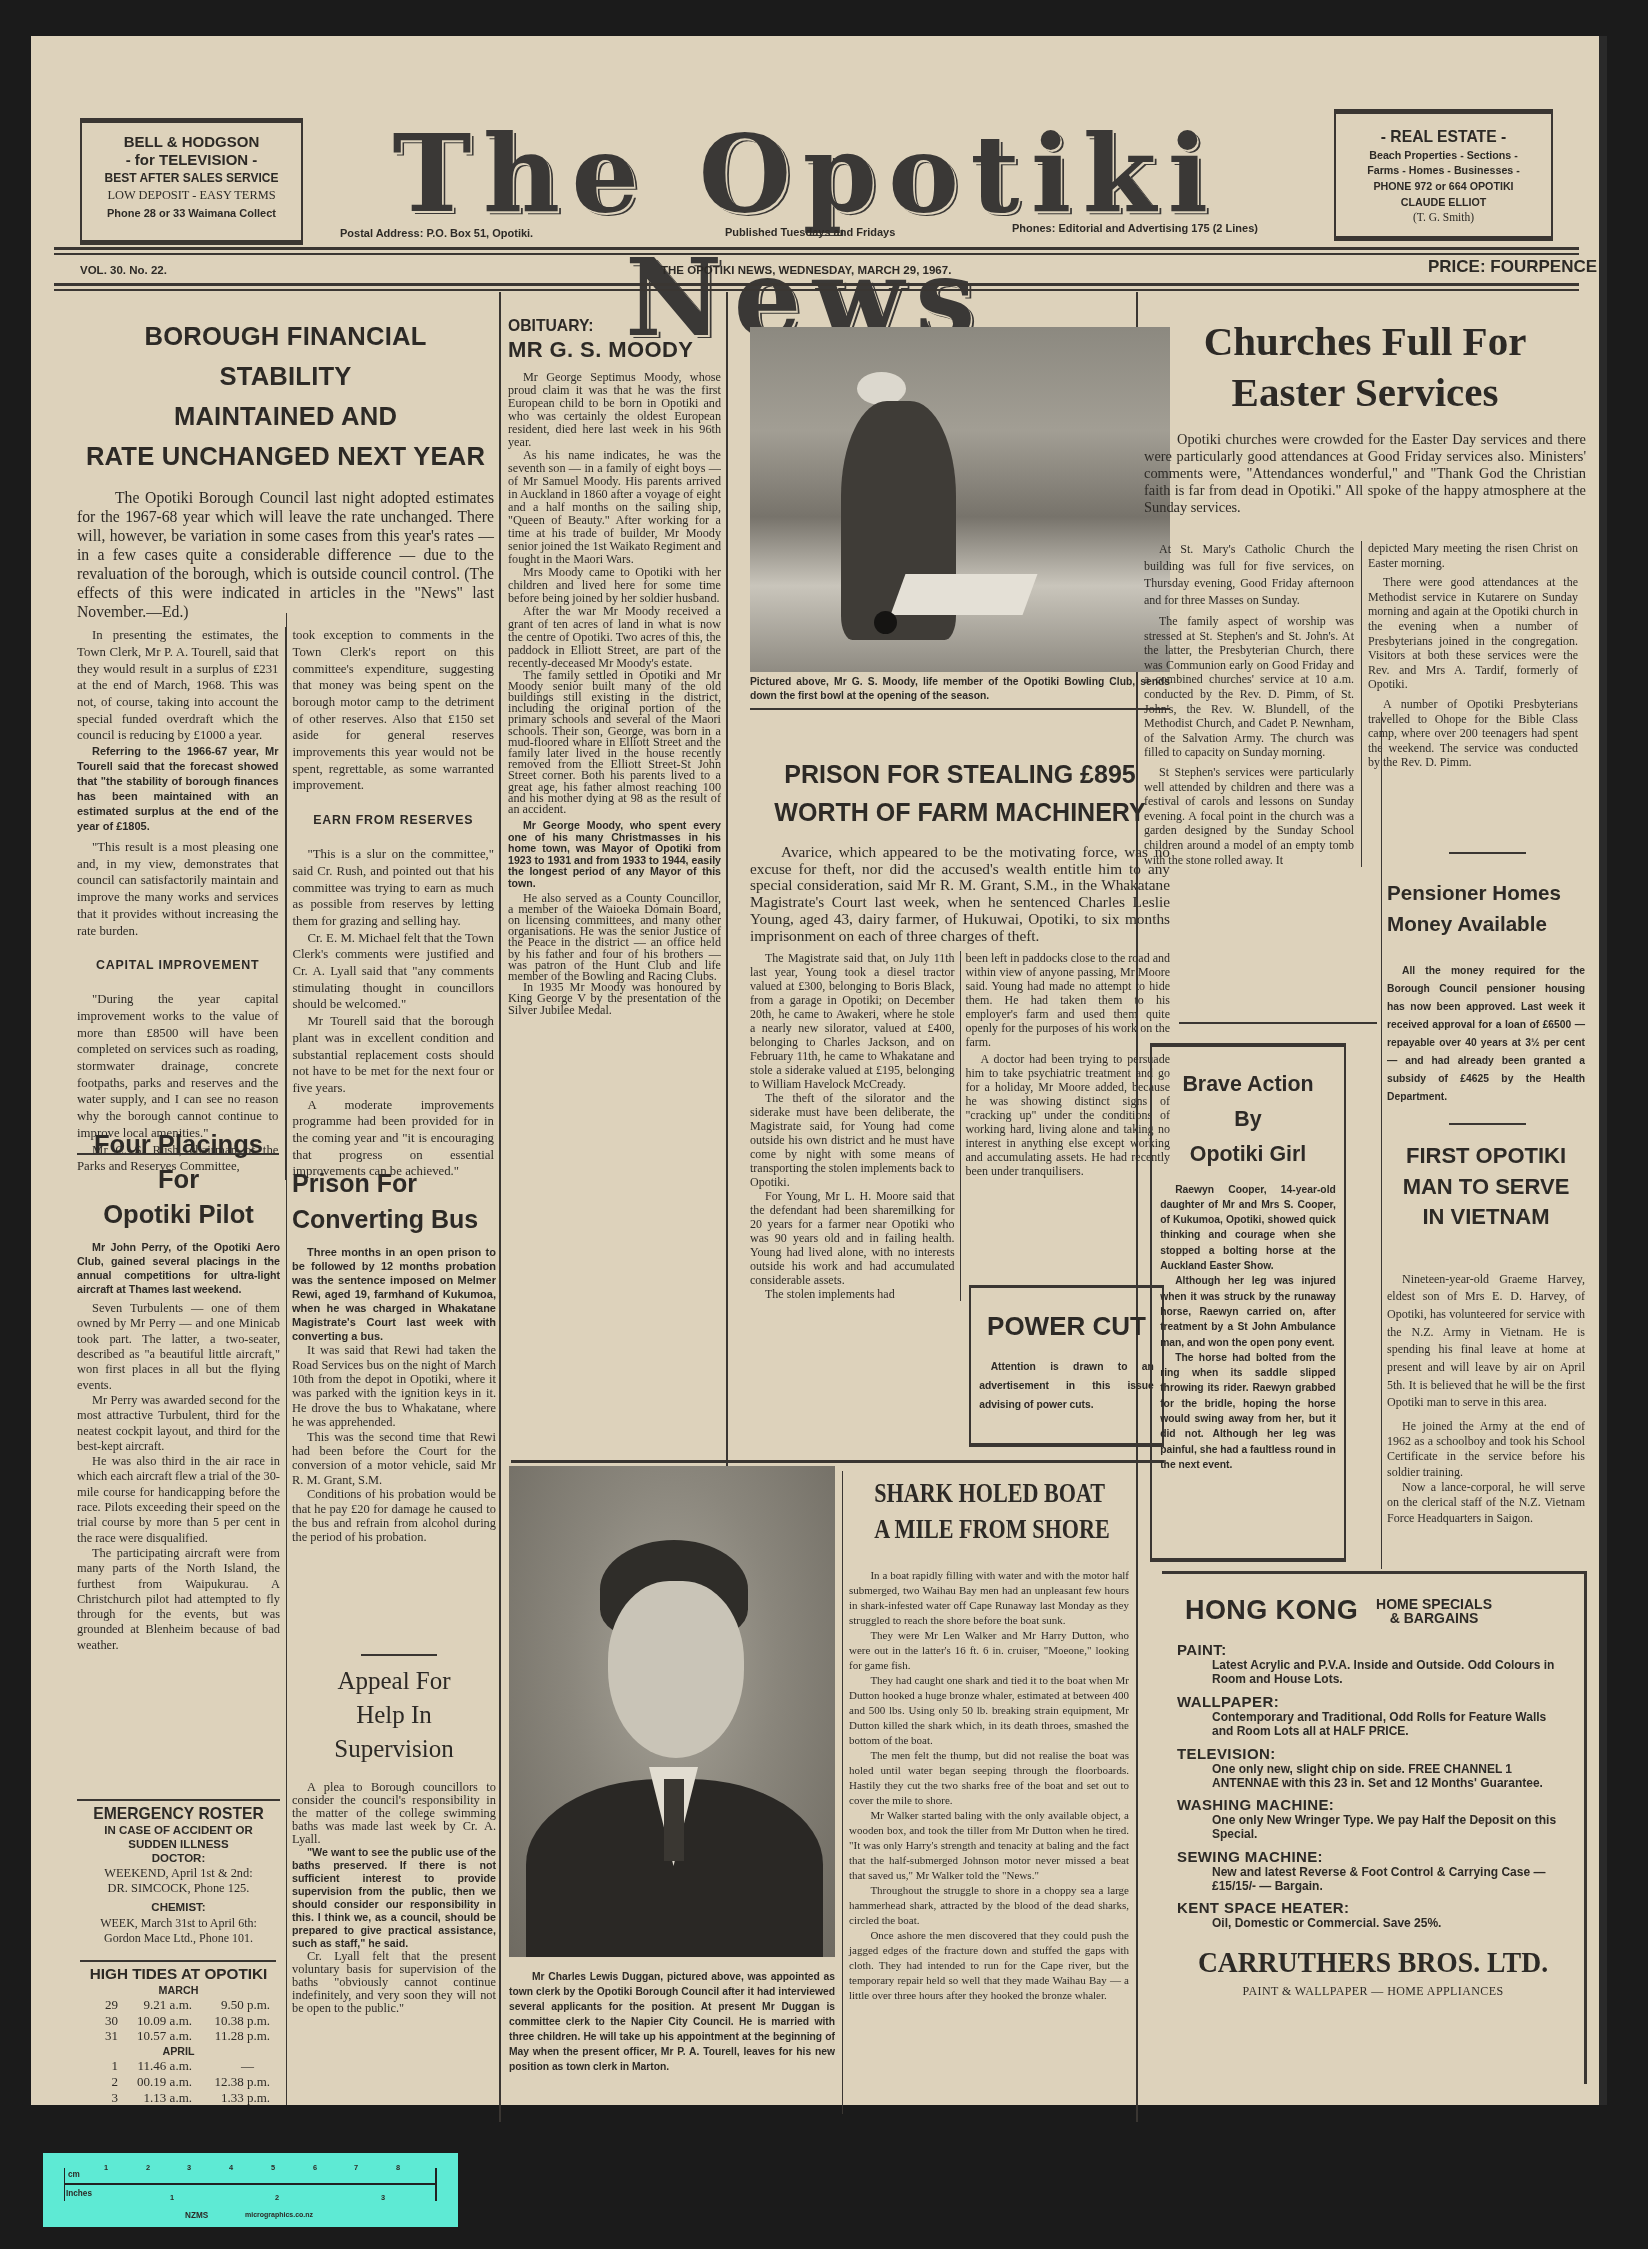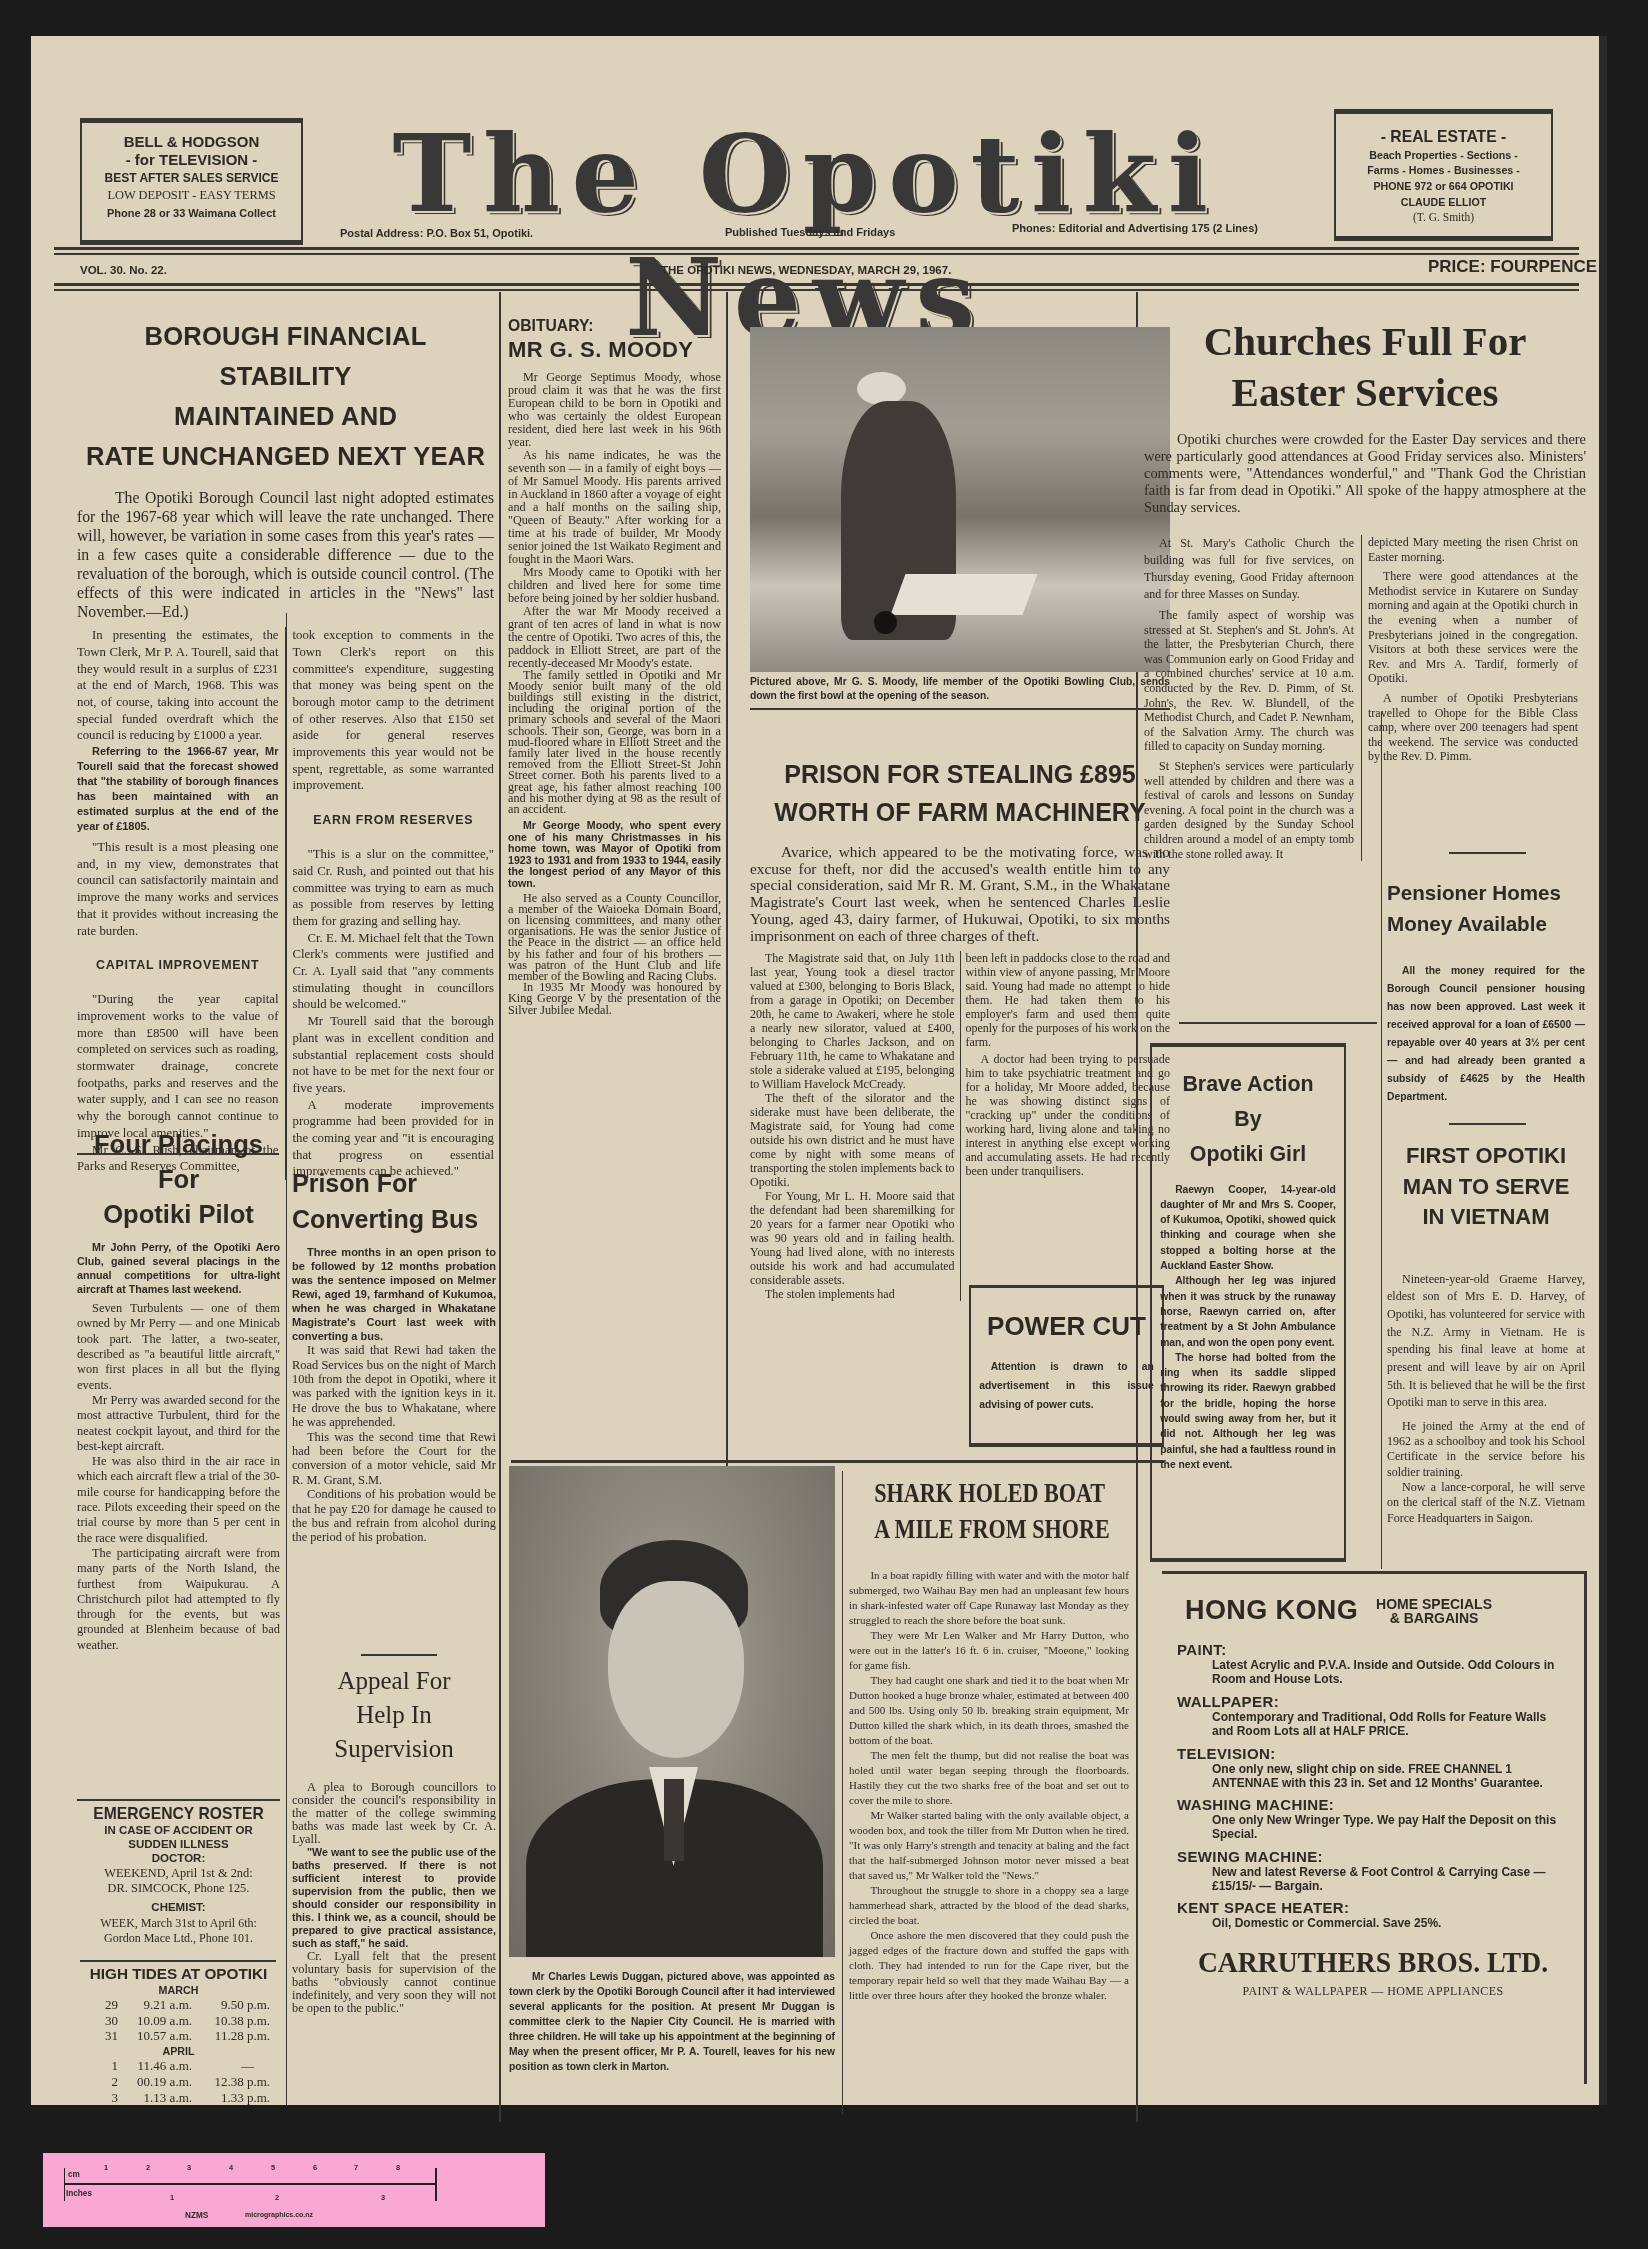--- a/index.html
+++ b/index.html
@@ -252,21 +252,21 @@
     <p class="p" style="font-size:11px;line-height:15px;text-indent:21.4px">Throughout the struggle to shore in a choppy sea a large hammerhead shark, attracted by the blood of the dead sharks, circled the boat.</p>
     <p class="p" style="font-size:11px;line-height:15px;text-indent:21.4px">Once ashore the men discovered that they could push the jagged edges of the fracture down and stuffed the gaps with cloth. They had intended to run for the Cape river, but the temporary repair held so well that they made Waihau Bay — a little over three hours after they hooked the bronze whaler.</p>
   </div>
 
   <div class="abs" style="left:1113px;top:280px;width:442px;">
     <div class="serif center" style="font-weight:bold;font-size:41px;line-height:51px">
       <div>Churches Full For</div>
       <div>Easter Services</div>
     </div>
     <p class="lead" style="margin-top:13px;font-size:14.4px;line-height:17px;text-indent:33px">Opotiki churches were crowded for the Easter Day services and there were particularly good attendances at Good Friday services also. Ministers' comments were, "Attendances wonderful," and "Thank God the Christian faith is far from dead in Opotiki." All spoke of the happy atmosphere at the Sunday services.</p>
-    <div style="display:flex;gap:6.6px;margin-top:19px">
+    <div style="display:flex;gap:6.6px;margin-top:25px">
       <div style="width:210px">
         <p class="p" style="font-size:12px;line-height:17px">At St. Mary's Catholic Church the building was full for five services, on Thursday evening, Good Friday afternoon and for three Masses on Sunday.</p>
         <p class="p" style="font-size:12px;line-height:14.6px;margin-top:5px">The family aspect of worship was stressed at St. Stephen's and St. John's. At the latter, the Presbyterian Church, there was Communion early on Good Friday and a combined churches' service at 10 a.m. conducted by the Rev. D. Pimm, of St. John's, the Rev. W. Blundell, of the Methodist Church, and Cadet P. Newnham, of the Salvation Army. The church was filled to capacity on Sunday morning.</p>
         <p class="p" style="font-size:12px;line-height:14.6px;margin-top:5px">St Stephen's services were particularly well attended by children and there was a festival of carols and lessons on Sunday evening. A focal point in the church was a garden designed by the Sunday School children around a model of an empty tomb with the stone rolled away. It</p>
       </div>
       <div style="width:0.8px;background:#3a3632"></div>
       <div style="width:210px">
         <p class="p" style="font-size:12px;line-height:14.6px;text-indent:0">depicted Mary meeting the risen Christ on Easter morning.</p>
         <p class="p" style="font-size:12px;line-height:14.6px;margin-top:5px">There were good attendances at the Methodist service in Kutarere on Sunday morning and again at the Opotiki church in the evening when a number of Presbyterians joined in the congregation. Visitors at both these services were the Rev. and Mrs A. Tardif, formerly of Opotiki.</p>
         <p class="p" style="font-size:12px;line-height:14.6px;margin-top:5px">A number of Opotiki Presbyterians travelled to Ohope for the Bible Class camp, where over 200 teenagers had spent the weekend. The service was conducted by the Rev. D. Pimm.</p>
@@ -328,21 +328,21 @@
       <div class="ads-h">SEWING MACHINE:</div>
       <div class="ads-t">New and latest Reverse &amp; Foot Control &amp; Carrying Case — £15/15/- — Bargain.</div>
       <div class="ads-h">KENT SPACE HEATER:</div>
       <div class="ads-t">Oil, Domestic or Commercial. Save 25%.</div>
     </div>
     <div class="serif center" style="font-weight:bold;font-size:30px;margin-top:15px;transform:scaleX(.92)">CARRUTHERS BROS. LTD.</div>
     <div class="serif center" style="font-size:12px;margin-top:5px;letter-spacing:0.4px">PAINT &amp; WALLPAPER — HOME APPLIANCES</div>
   </div>
 </div>
 
-<div class="abs" style="left:43px;top:2153px;width:502px;height:74px;background:#f9a8d4;">
+<div class="abs" style="left:43px;top:2153px;width:415px;height:74px;background:#5eead4;">
   <div class="abs" style="left:20.6px;top:30px;width:373px;height:1.6px;background:#222"></div>
   <div class="abs" style="left:20.6px;top:15px;width:1.6px;height:33px;background:#222"></div>
   <div class="abs" style="left:392px;top:15px;width:1.6px;height:33px;background:#222"></div>
   <div class="abs sans" style="left:25px;top:16.5px;font-size:8.2px;font-weight:bold">cm</div>
   <div class="abs sans" style="left:23px;top:36px;font-size:8.2px;font-weight:bold">Inches</div>
   <div class="abs sans" style="left:61px;top:10px;font-size:7.4px;font-weight:bold">1</div>
   <div class="abs sans" style="left:103px;top:10px;font-size:7.4px;font-weight:bold">2</div>
   <div class="abs sans" style="left:144px;top:10px;font-size:7.4px;font-weight:bold">3</div>
   <div class="abs sans" style="left:186px;top:10px;font-size:7.4px;font-weight:bold">4</div>
   <div class="abs sans" style="left:228px;top:10px;font-size:7.4px;font-weight:bold">5</div>

